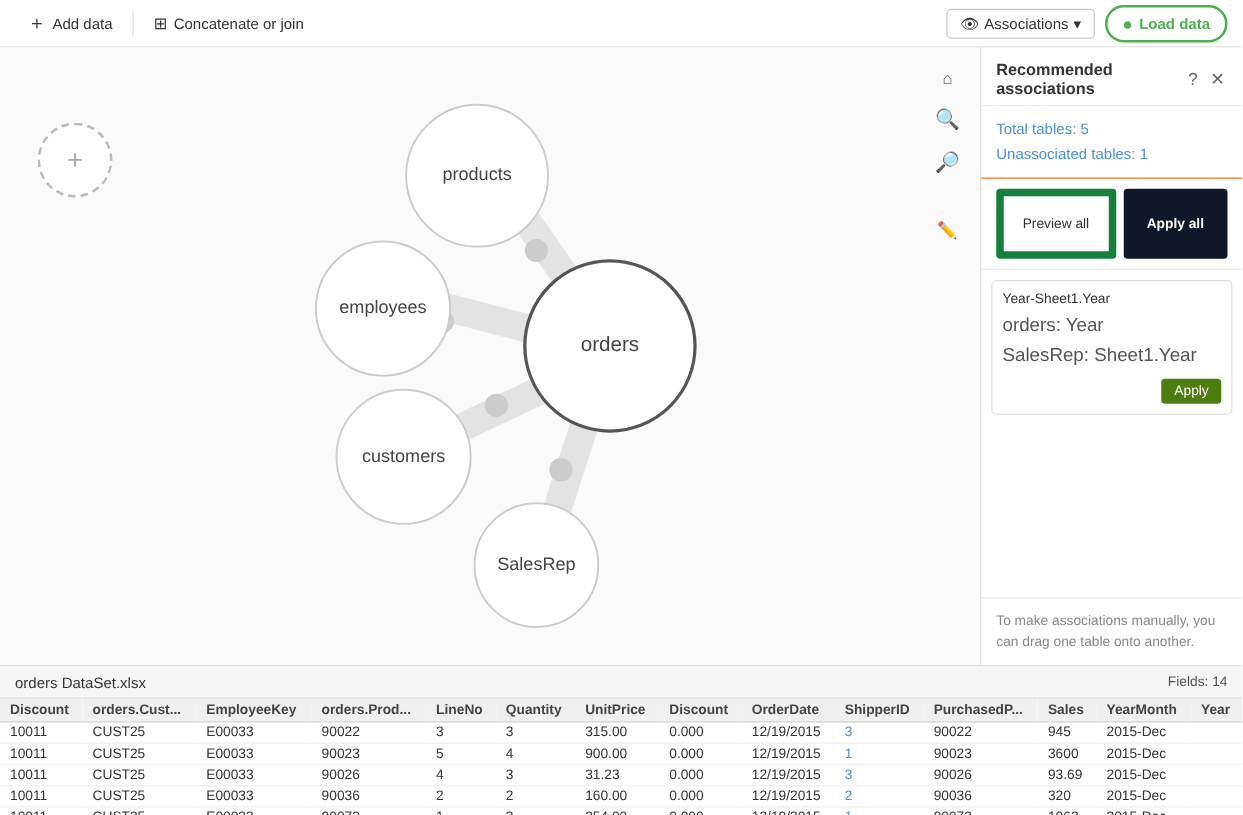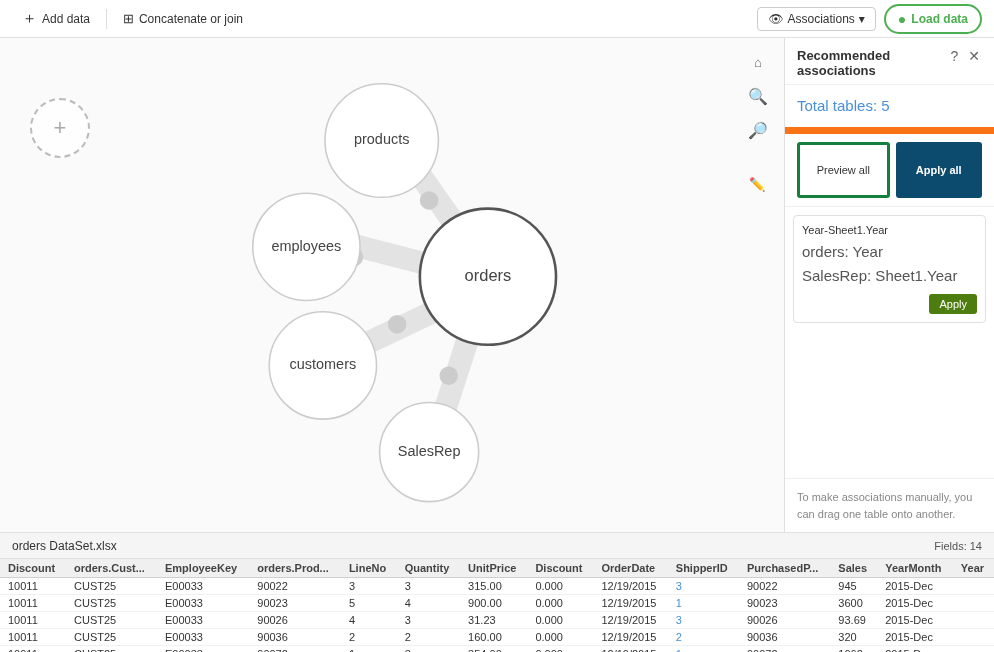--- a/index.html
+++ b/index.html
@@ -63,47 +63,47 @@
       cursor: pointer; display: flex; align-items: center; justify-content: center;
       color: #666; border-radius: 3px;
     }
 
     
     .right-panel {
       width: 210px; border-left: 1px solid #e0e0e0; background: #fff;
       display: flex; flex-direction: column;
     }
     .panel-header {
-      display: flex; align-items: flex-start; justify-content: space-between;
+      display: flex; align-items: center; justify-content: space-between;
       padding: 10px 12px 6px; border-bottom: 1px solid #eee;
     }
     .panel-title {
       font-size: 13px; font-weight: 600; color: #333;
     }
     .panel-header-icons { display: flex; gap: 6px; }
     .panel-icon-btn {
       background: none; border: none; cursor: pointer;
       color: #666; font-size: 14px; padding: 0 2px;
     }
     .panel-stats {
-      padding: 8px 12px; font-size: 15px; color: #555; line-height: 1.7;
-      border-bottom: 7px solid #f97316;
+      padding: 8px 12px; font-size: 12px; color: #555; line-height: 1.7;
+      border-bottom: 1px solid #f97316;
     }
     .panel-stats span { color: #4a90d9; }
     .panel-actions {
       display: flex; gap: 6px; padding: 8px 12px;
       border-bottom: 1px solid #eee;
     }
     .preview-btn {
-      flex: 1; padding: 5px 0; border: 3px solid #15803d; border-radius: 3px;
+      flex: 1; padding: 5px 0; border: 6px solid #15803d; border-radius: 3px;
       background: #fff; cursor: pointer; font-size: 11px; color: #333;
     }
     .apply-all-btn {
       flex: 1; padding: 22px 0; border: none; border-radius: 3px;
-      background: #0c4a6e; cursor: pointer; font-size: 11px; color: #fff; font-weight: 600;
+      background: #0f172a; cursor: pointer; font-size: 11px; color: #fff; font-weight: 600;
     }
     .recommendation-card {
       margin: 8px; padding: 8px; border: 1px solid #e0e0e0; border-radius: 4px;
     }
     .rec-title { font-weight: 400; font-size: 11px; color: #333; margin-bottom: 4px; }
     .rec-detail { font-size: 15px; color: #555; line-height: 1.6; }
     .rec-apply-btn {
       display: block; margin-top: 6px; padding: 4px 10px;
       border: none; border-radius: 3px;
       background: #4d7c0f; color: #fff; font-size: 11px;
@@ -240,20 +240,24 @@
       <div class="panel-header-icons">
         <button class="panel-icon-btn">?</button>
         <button class="panel-icon-btn">✕</button>
       </div>
     </div>
     <div class="panel-stats">
       <div>
         <span>Total tables:</span>
         <span>5</span>
       </div>
+      <div>
+        <span>Unassociated tables:</span>
+        <span>1</span>
+      </div>
     </div>
     <div class="panel-actions">
       <button class="preview-btn">Preview all</button>
       <button class="apply-all-btn">Apply all</button>
     </div>
     <div class="recommendation-card">
       <div class="rec-title">Year-Sheet1.Year</div>
       <div class="rec-detail">
         <div>orders: Year</div>
         <div>SalesRep: Sheet1.Year</div>

